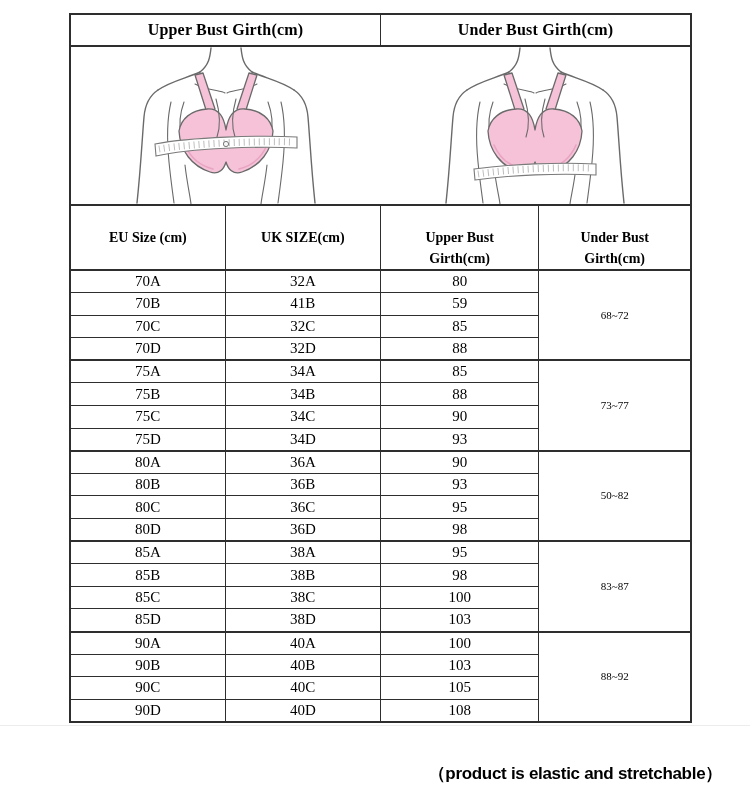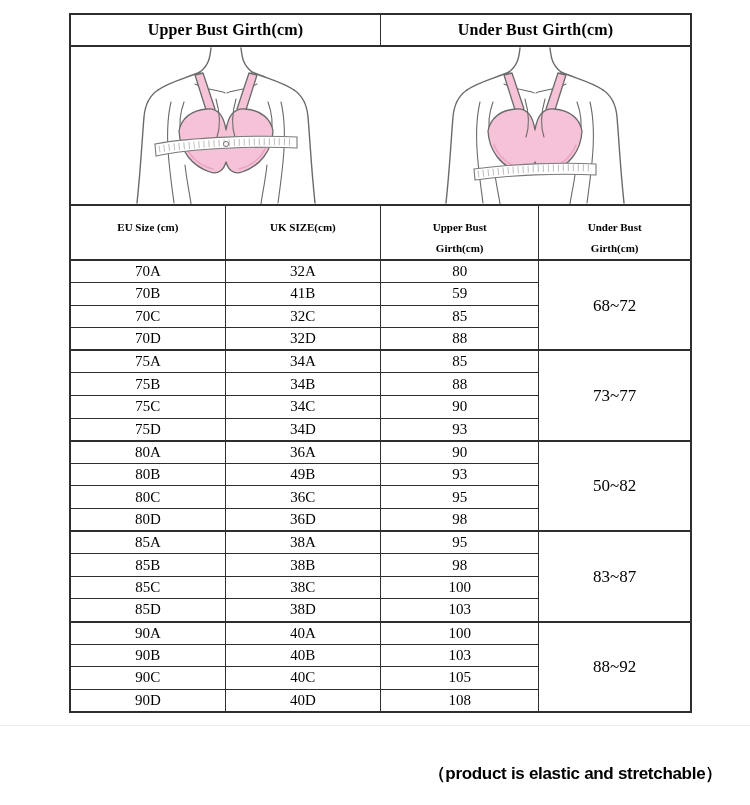--- a/index.html
+++ b/index.html
@@ -27,27 +27,27 @@
   tr.top-header th{
     height:32px;font-size:16px;font-weight:bold;
     border-bottom-width:2px;letter-spacing:0.2px;
   }
   tr.figure-row td{
     height:157px;border-bottom-width:2px;background:#ffffff;
   }
   .figure-wrap{display:flex;width:100%;height:157px;}
   .figure-half{width:50%;height:157px;display:flex;justify-content:center;align-items:flex-start;}
   tr.col-header th{
-    height:46px;font-size:11px;font-weight:bold;
-    vertical-align:top;padding-top:11px;line-height:21px;
+    height:46px;font-size:14px;font-weight:bold;
+    vertical-align:top;padding-top:21px;line-height:21px;
     border-bottom-width:2px;
   }
   tbody td{height:22.6px;font-size:15px;line-height:1;}
   tbody tr.group-start td{border-top-width:2px;}
-  td.range-cell{font-size:17px;}
+  td.range-cell{font-size:11px;}
 
   
   .outline{fill:none;stroke:var(--outline);stroke-width:1.4;stroke-linecap:round;}
   .thin{stroke-width:1.1;}
   .bra{fill:var(--pink);stroke:var(--outline);stroke-width:1.3;stroke-linejoin:round;}
   .shade{fill:none;stroke:var(--pink-shade);stroke-width:1.6;stroke-linecap:round;}
   .tape{fill:#ffffff;stroke:#7a7a7a;stroke-width:1.1;}
   .ticks{fill:none;stroke:#bcbcbc;stroke-width:7;stroke-dasharray:1 4;}
   .clasp{fill:#f6f6f6;stroke:#7a7a7a;stroke-width:1;}
 
@@ -207,21 +207,21 @@
           <td>93</td>
         </tr>
         <tr class="group-start">
           <td>80A</td>
           <td>36A</td>
           <td>90</td>
           <td rowspan="4" class="range-cell">50~82</td>
         </tr>
         <tr>
           <td>80B</td>
-          <td>49B</td>
+          <td>36B</td>
           <td>93</td>
         </tr>
         <tr>
           <td>80C</td>
           <td>36C</td>
           <td>95</td>
         </tr>
         <tr>
           <td>80D</td>
           <td>36D</td>

